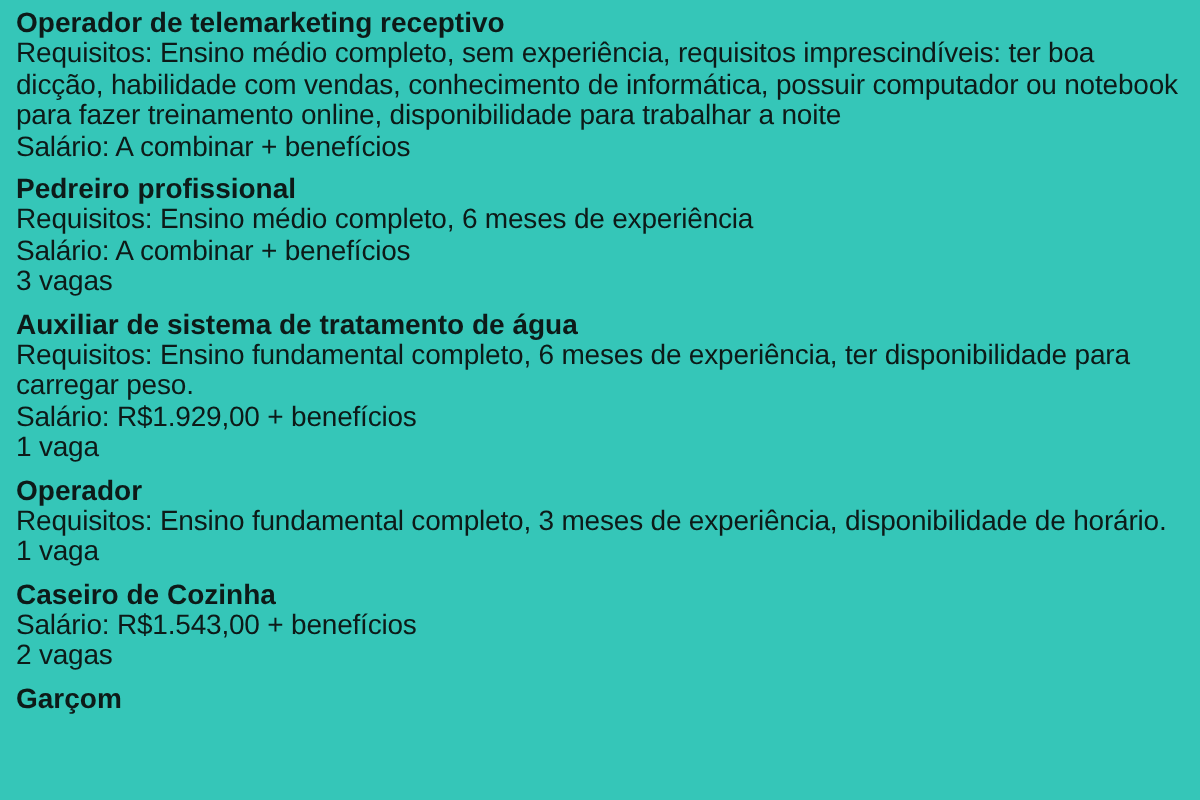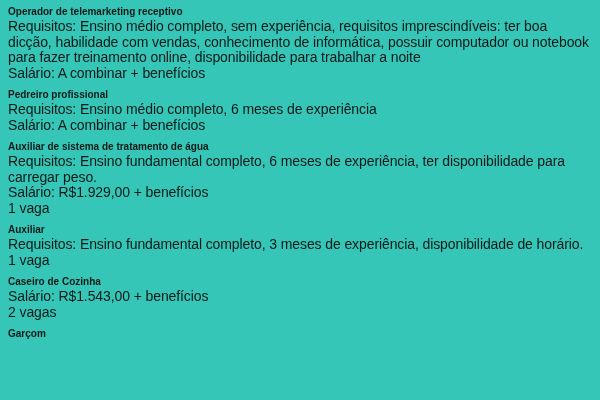--- a/index.html
+++ b/index.html
@@ -15,21 +15,21 @@
     color: #0d1a18;
   }
   .page {
     padding: 4px 8px 0 8px;
   }
   .job {
     margin-bottom: 6px;
   }
   .job-title {
     font-weight: bold;
-    font-size: 10px;
+    font-size: 14px;
     line-height: 15px;
     margin: 0;
   }
   .job-line {
     font-size: 14px;
     line-height: 15.5px;
     margin: 0;
     letter-spacing: -0.1px;
   }
 </style>
@@ -41,31 +41,32 @@
   <div class="job">
     <p class="job-title">Operador de telemarketing receptivo</p>
     <p class="job-line">Requisitos: Ensino médio completo, sem experiência, requisitos imprescindíveis: ter boa dicção, habilidade com vendas, conhecimento de informática, possuir computador ou notebook para fazer treinamento online, disponibilidade para trabalhar a noite</p>
     <p class="job-line">Salário: A combinar + benefícios</p>
   </div>
 
   <div class="job">
     <p class="job-title">Pedreiro profissional</p>
     <p class="job-line">Requisitos: Ensino médio completo, 6 meses de experiência</p>
     <p class="job-line">Salário: A combinar + benefícios</p>
+    <p class="job-line">3 vagas</p>
   </div>
 
   <div class="job">
     <p class="job-title">Auxiliar de sistema de tratamento de água</p>
     <p class="job-line">Requisitos: Ensino fundamental completo, 6 meses de experiência, ter disponibilidade para carregar peso.</p>
     <p class="job-line">Salário: R$1.929,00 + benefícios</p>
     <p class="job-line">1 vaga</p>
   </div>
 
   <div class="job">
-    <p class="job-title">Auxiliar</p>
+    <p class="job-title">Operador</p>
     <p class="job-line">Requisitos: Ensino fundamental completo, 3 meses de experiência, disponibilidade de horário.</p>
     <p class="job-line">1 vaga</p>
   </div>
 
   <div class="job">
     <p class="job-title">Caseiro de Cozinha</p>
     <p class="job-line">Salário: R$1.543,00 + benefícios</p>
     <p class="job-line">2 vagas</p>
   </div>
 

